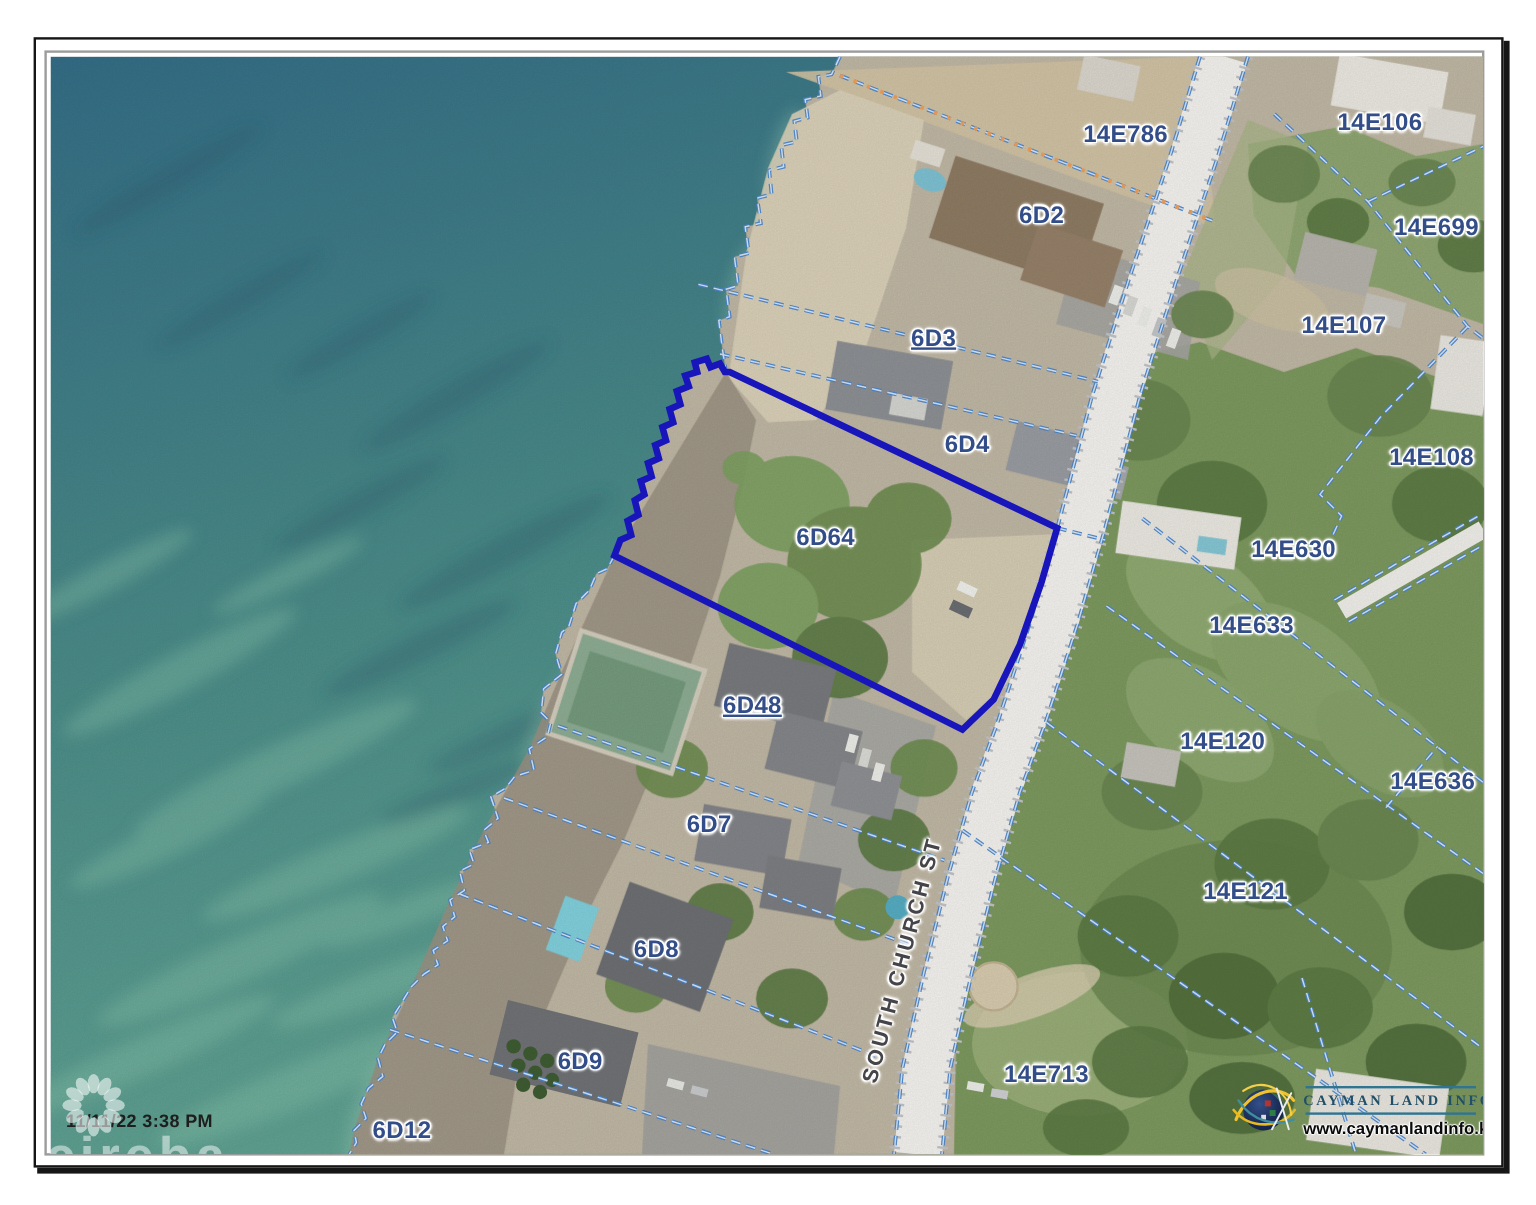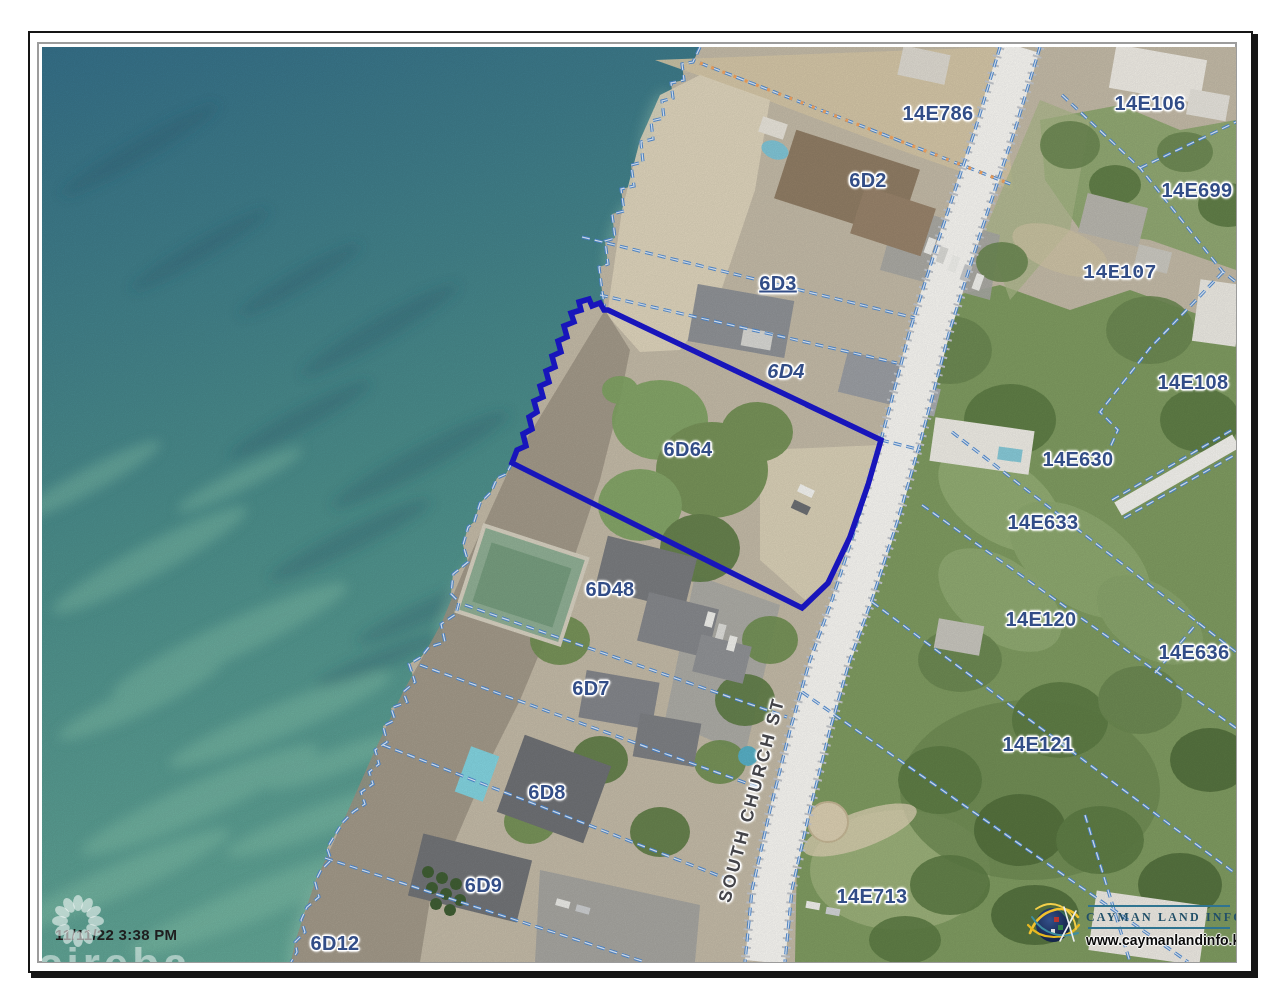--- a/index.html
+++ b/index.html
@@ -286,28 +286,28 @@
 
       <rect x="42" y="47" width="1194" height="915" filter="url(#grain)" opacity="0.08"></rect>
     </svg>
 
     <div id="labels">
         <span class="plabel" style="left: 896px; top: 66px;">14E786</span>
         <span class="plabel" style="left: 794px; top: 133px; margin-left: 32px;">6D2</span>
         <span class="plabel" style="left: 1108px; top: 56px;">14E106</span>
         <span class="plabel" style="left: 1155px; top: 143px;">14E699</span>
         <span class="plabel" style="left: 736px; top: 236px; text-decoration: underline;">6D3</span>
-        <span class="plabel" style="left: 1078px; top: 225px; font-family: Liberation Mono, monospace;">14E107</span>
-        <span class="plabel" style="left: 744px; top: 324px; font-style: italic;">6D4</span>
+        <span class="plabel" style="left: 1078px; top: 225px;">14E107</span>
+        <span class="plabel" style="left: 764px; top: 324px;">6D4</span>
         <span class="plabel" style="left: 1151px; top: 335px;">14E108</span>
         <span class="plabel" style="left: 646px; top: 402px;">6D64</span>
         <span class="plabel" style="left: 1036px; top: 412px;">14E630</span>
         <span class="plabel" style="left: 1001px; top: 475px;">14E633</span>
-        <span class="plabel" style="left: 568px; top: 542px;">6D48</span>
-        <span class="plabel" style="left: 999px; top: 572px;">14E120</span>
+        <span class="plabel" style="left: 585px; top: 542px; text-decoration: underline;">6D48</span>
+        <span class="plabel" style="left: 977px; top: 572px;">14E120</span>
         <span class="plabel" style="left: 1152px; top: 605px;">14E636</span>
         <span class="plabel" style="left: 549px; top: 641px;">6D7</span>
         <span class="plabel" style="left: 996px; top: 697px;">14E121</span>
         <span class="plabel" style="left: 505px; top: 745px;">6D8</span>
         <span class="plabel" style="left: 428px; top: 838px; padding-left: 27px;">6D9</span>
         <span class="plabel" style="left: 830px; top: 849px;">14E713</span>
         <span class="plabel" style="left: 293px; top: 896px;">6D12</span>
         <span class="roadlabel" style="left: 710px; top: 753px; transform: translate(-50%, -50%) rotate(-75deg);">SOUTH CHURCH ST</span>
       </div>
 

